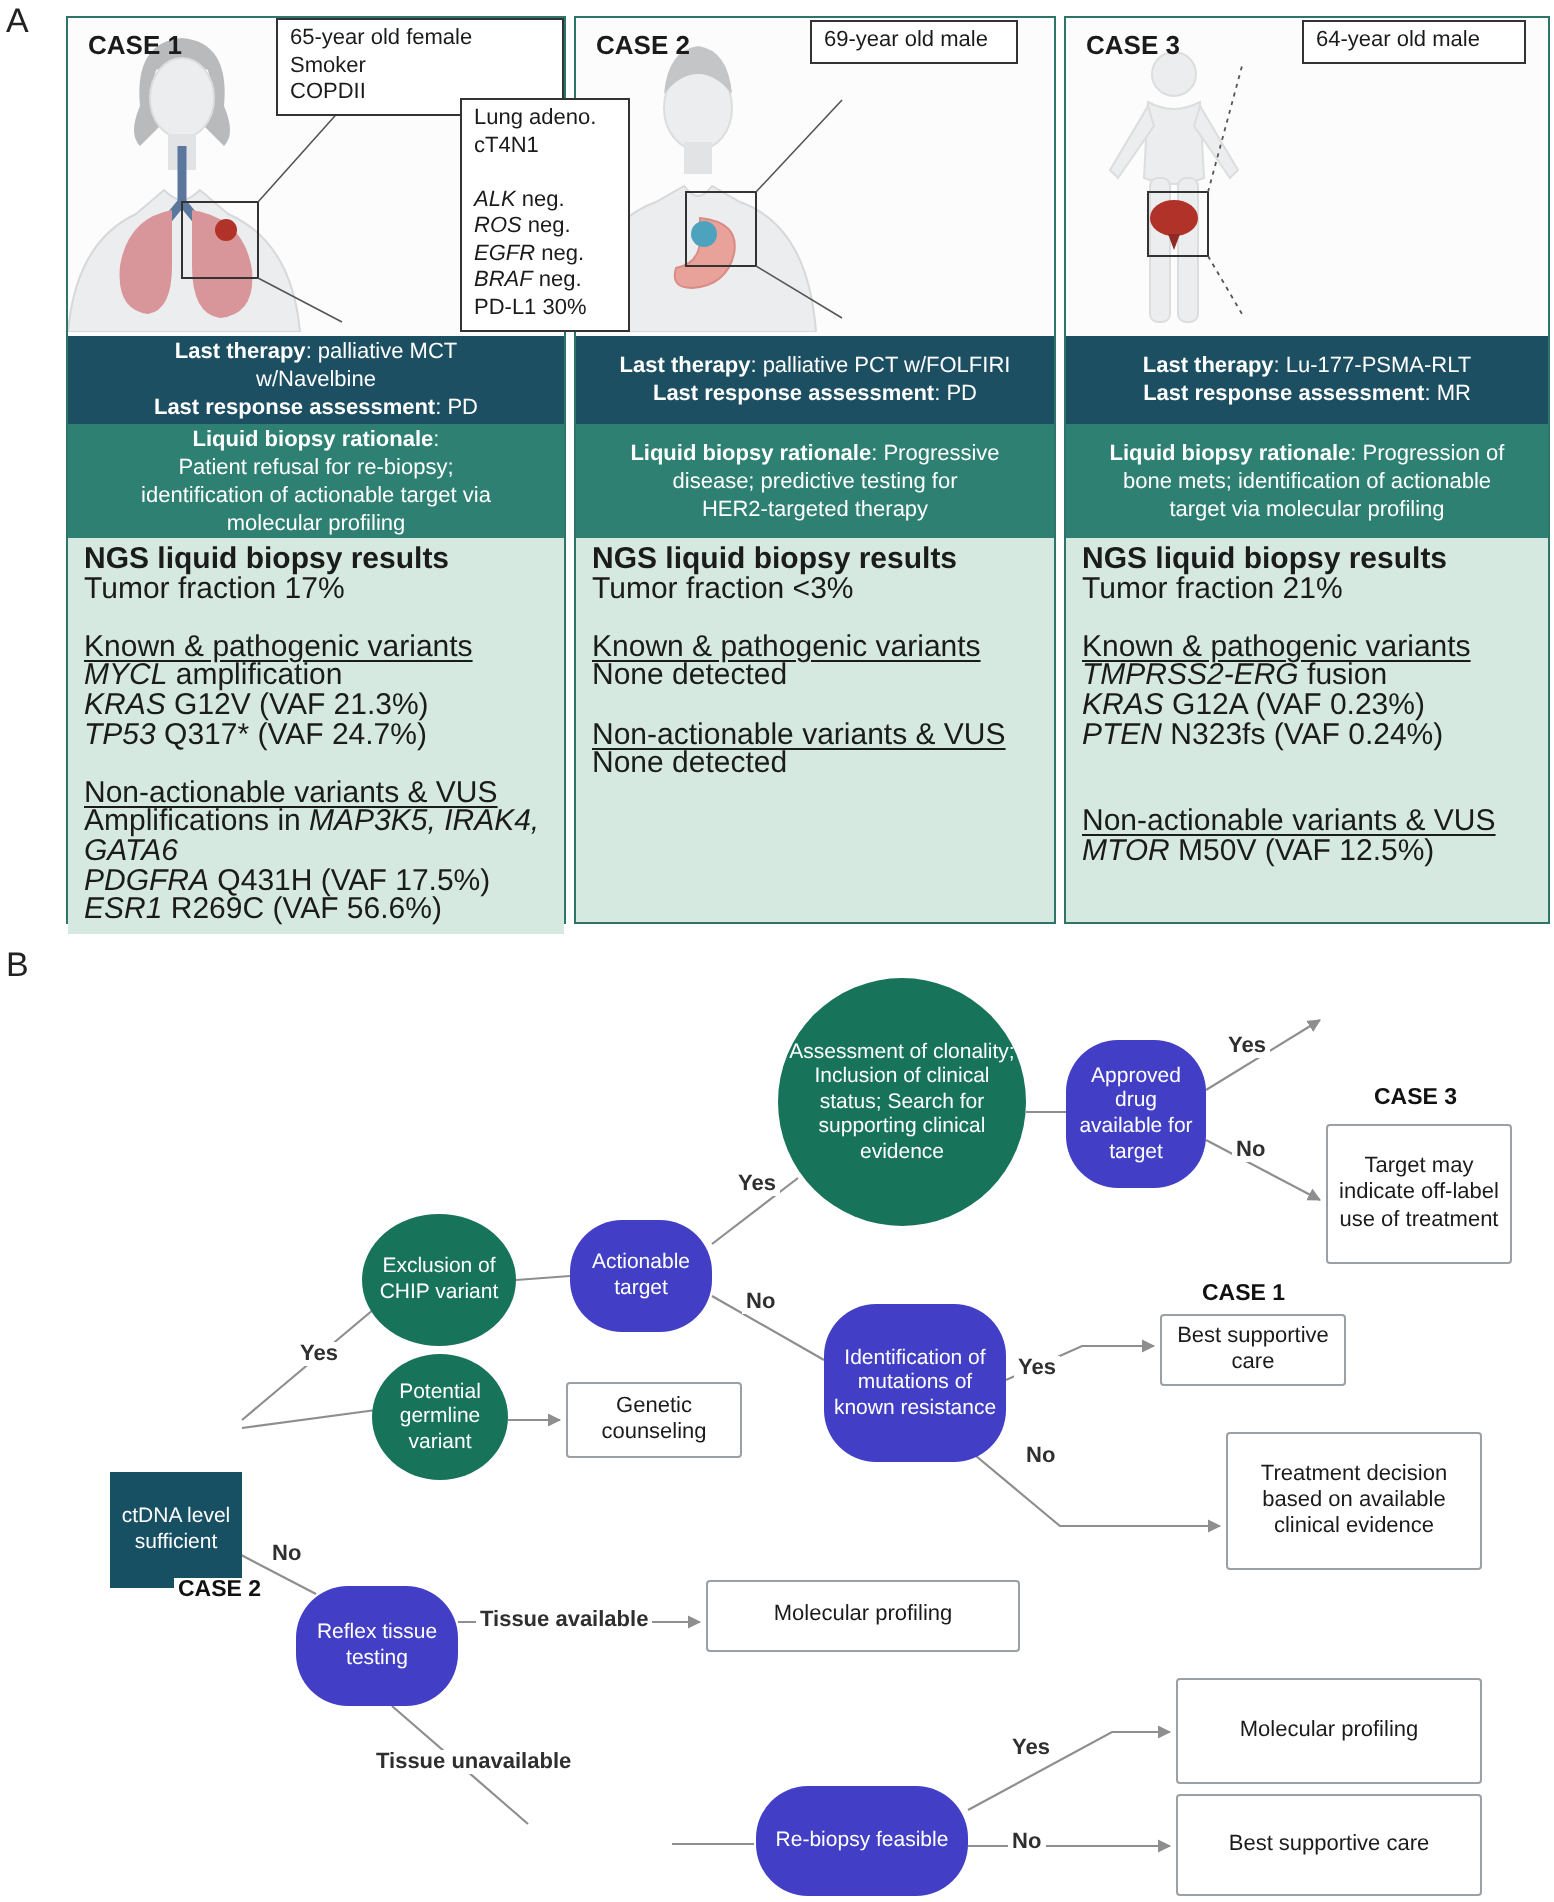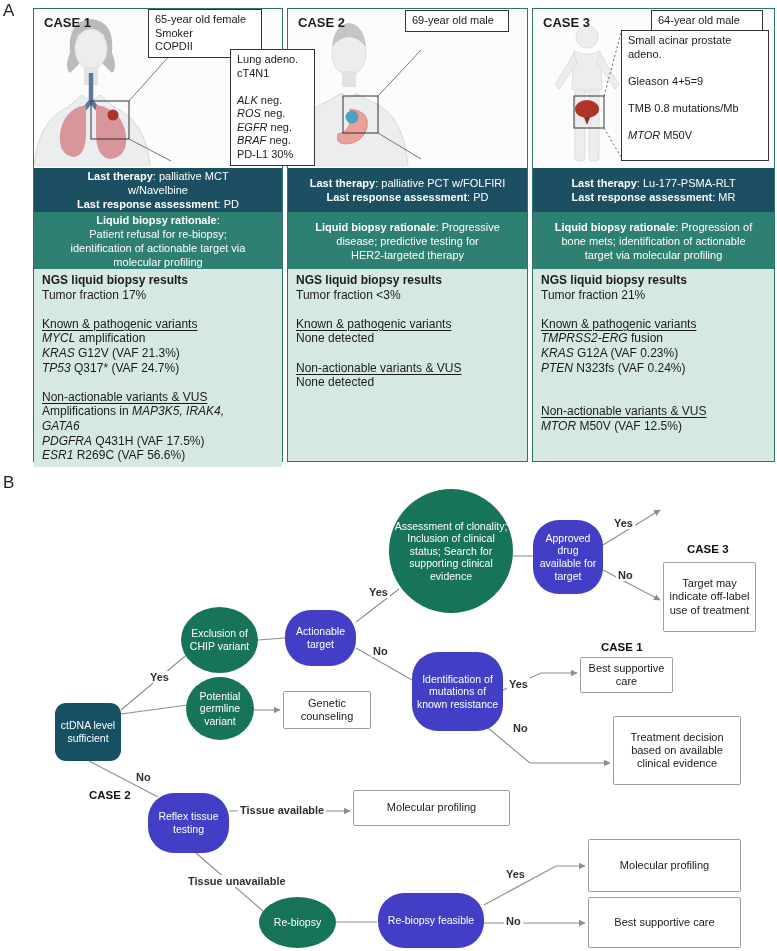--- a/index.html
+++ b/index.html
@@ -7,34 +7,34 @@
   #page{position:relative;width:777px;height:951px;background:#fff;overflow:hidden;}
   .panel-label{position:absolute;font-size:17px;color:#222;}
   
   .case-col{position:absolute;top:8px;height:454px;border:1.5px solid #2e7468;display:flex;flex-direction:column;background:#fff;box-sizing:border-box;}
   .case-top{position:relative;height:159px;background:#fcfcfc;flex:none;}
   .case-title{position:absolute;left:10px;top:6px;font-size:13px;font-weight:700;z-index:3;}
   .info-box{position:absolute;background:#fff;border:1px solid #333;padding:3px 6px;font-size:11px;line-height:13.5px;z-index:2;box-sizing:border-box;}
   .band{flex:none;display:flex;flex-direction:column;align-items:center;justify-content:center;text-align:center;color:#fff;font-size:11px;line-height:14px;padding:0 4px;}
   .band-dark{height:44px;background:var(--band-dark);}
   .band-green{height:57px;background:var(--band-green);}
-  .ngs{flex:1;background:var(--mint);font-size:12px;line-height:14.6px;padding:4px 8px;box-sizing:border-box;}
+  .ngs{flex:1;background:var(--mint);font-size:15px;line-height:14.6px;padding:4px 8px;box-sizing:border-box;}
   .ln{white-space:nowrap;}
   .it{font-style:italic;}
   .un{text-decoration:underline;text-underline-offset:2px;}
   .bd{font-weight:700;}
   .figure-svg{position:absolute;left:0;top:0;z-index:1;}
   
   #flow{position:absolute;left:0;top:470px;width:777px;height:481px;}
   #flow svg{position:absolute;left:0;top:0;}
   .edge{fill:none;stroke:#8e8e8e;stroke-width:1.1;}
   .node{position:absolute;display:flex;align-items:center;justify-content:center;text-align:center;font-size:10.5px;line-height:1.2;color:#fff;box-sizing:border-box;padding:3px;}
   .ellipse{border-radius:50%;}
   .pill{border-radius:26px;}
-  .rect{border-radius:11px;}
+  .rect{border-radius:0;margin-top:33px;}
   .box{background:#fff;border:1px solid #9aa0a3;color:#1b1b1b;font-size:11px;border-radius:2px;}
   .f-green{background:var(--node-green);}
   .f-blue{background:var(--node-blue);}
   .f-dark{background:var(--node-dark);}
   .edge-label{position:absolute;font-size:11px;font-weight:700;color:#2f2f2f;background:#fff;padding:0 2px;line-height:12px;}
   .case-label{font-size:11.5px;color:#111;}
 </style>
 </head>
 <body>
 
@@ -50,21 +50,21 @@
         <ellipse cx="57" cy="40" rx="16" ry="20" fill="#ecedee" stroke="#dcdddd"></ellipse>
         <rect x="50" y="58" width="14" height="18" fill="#e2e3e4"></rect>
         <path d="M57 64 v28 m0 0 l-9 11 m9 -11 l9 11" stroke="#5b779e" stroke-width="4.5" fill="none"></path>
         <path d="M52 96 Q30 100 26 124 Q24 146 40 148 Q52 146 52 124 Z" fill="#d8959a"></path>
         <path d="M62 96 Q88 100 92 126 Q94 148 76 150 Q62 148 62 124 Z" fill="#d8959a"></path>
         <circle cx="79" cy="106" r="5.5" fill="#b13228"></circle>
         <rect x="57" y="92" width="38" height="38" fill="none" stroke="#333" stroke-width="1"></rect>
         <path d="M95 92 L137 45 M95 130 L137 152" stroke="#555" stroke-width="0.8" fill="none"></path>
       </svg>
       <div class="case-title">CASE 1</div>
-      <div class="info-box" style="left:114px;top:0;width:114px;">
+      <div class="info-box" style="left:104px;top:0;width:144px;">
           <div class="ln">65-year old female</div>
           <div class="ln">Smoker</div>
           <div class="ln">COPDII</div>
         </div>
       <div class="info-box" style="left:150px;top:40px;width:85px;height:117px;margin-left:46px;">
           <div class="ln">Lung adeno.</div>
           <div class="ln">cT4N1</div>
           <div class="ln">&nbsp;</div>
           <div class="ln"><span class="it">ALK</span> neg.</div>
           <div class="ln"><span class="it">ROS</span> neg.</div>
@@ -149,30 +149,20 @@
         <rect x="42" y="80" width="10" height="72" rx="4" fill="#ecedee" stroke="#dcdddd"></rect>
         <rect x="56" y="80" width="10" height="72" rx="4" fill="#ecedee" stroke="#dcdddd"></rect>
         <ellipse cx="54" cy="100" rx="12" ry="9" fill="#b13228"></ellipse>
         <path d="M51 108 L57 108 L54 116 Z" fill="#8f2a24"></path>
         <rect x="41" y="87" width="30" height="32" fill="none" stroke="#333" stroke-width="1"></rect>
         <path d="M71 87 L88 24 M71 119 L88 148" stroke="#555" stroke-width="0.9" stroke-dasharray="2,2.5" fill="none"></path>
       </svg>
       <div class="case-title">CASE 3</div>
       <div class="info-box" style="left:118px;top:1px;width:112px;">
           <div class="ln">64-year old male</div>
-        </div>
-      <div class="info-box" style="left:88px;top:21px;width:148px;height:131px;">
-          <div class="ln">Small acinar prostate</div>
-          <div class="ln">adeno.</div>
-          <div class="ln">&nbsp;</div>
-          <div class="ln">Gleason 4+5=9</div>
-          <div class="ln">&nbsp;</div>
-          <div class="ln">TMB 0.8 mutations/Mb</div>
-          <div class="ln">&nbsp;</div>
-          <div class="ln"><span class="it">MTOR</span> M50V</div>
         </div>
     </div>
     <div class="band band-dark">
         <div class="ln"><span class="bd">Last therapy</span>: Lu-177-PSMA-RLT</div>
         <div class="ln"><span class="bd">Last response assessment</span>: MR</div>
       </div>
     <div class="band band-green">
         <div class="ln"><span class="bd">Liquid biopsy rationale</span>: Progression of</div>
         <div class="ln">bone mets; identification of actionable</div>
         <div class="ln">target via molecular profiling</div>
@@ -223,21 +213,20 @@
       <div class="node pill f-blue" style="left: 285px; top: 140px; width: 71px; height: 56px;">Actionable target</div>
       <div class="node ellipse f-green" style="left: 389px; top: 19px; width: 124px; height: 124px;">Assessment of clonality; Inclusion of clinical status; Search for supporting clinical evidence</div>
       <div class="node pill f-blue" style="left: 533px; top: 50px; width: 70px; height: 74px;">Approved drug available for target</div>
       <div class="node box" style="left: 663px; top: 92px; width: 93px; height: 70px;">Target may indicate off-label use of treatment</div>
       <div class="node box" style="left: 283px; top: 221px; width: 88px; height: 38px;">Genetic counseling</div>
       <div class="node pill f-blue" style="left: 412px; top: 182px; width: 91px; height: 79px;">Identification of mutations of known resistance</div>
       <div class="node box" style="left: 580px; top: 187px; width: 93px; height: 36px;">Best supportive care</div>
       <div class="node box" style="left: 613px; top: 246px; width: 128px; height: 69px;">Treatment decision based on available clinical evidence</div>
       <div class="node pill f-blue" style="left: 148px; top: 323px; width: 81px; height: 60px;">Reflex tissue testing</div>
       <div class="node box" style="left: 353px; top: 320px; width: 157px; height: 36px;">Molecular profiling</div>
-      <div class="node ellipse f-green" style="left: 259px; top: 427px; width: 77px; height: 51px;">Re-biopsy</div>
       <div class="node pill f-blue" style="left: 378px; top: 423px; width: 106px; height: 55px;">Re-biopsy feasible</div>
       <div class="node box" style="left: 588px; top: 369px; width: 153px; height: 53px;">Molecular profiling</div>
       <div class="node box" style="left: 588px; top: 427px; width: 153px; height: 51px;">Best supportive care</div>
       <div class="edge-label" style="left: 148px; top: 201px;">Yes</div>
       <div class="edge-label" style="left: 134px; top: 301px;">No</div>
       <div class="edge-label" style="left: 367px; top: 116px;">Yes</div>
       <div class="edge-label" style="left: 371px; top: 175px;">No</div>
       <div class="edge-label" style="left: 612px; top: 47px;">Yes</div>
       <div class="edge-label" style="left: 616px; top: 99px;">No</div>
       <div class="edge-label" style="left: 507px; top: 208px;">Yes</div>

